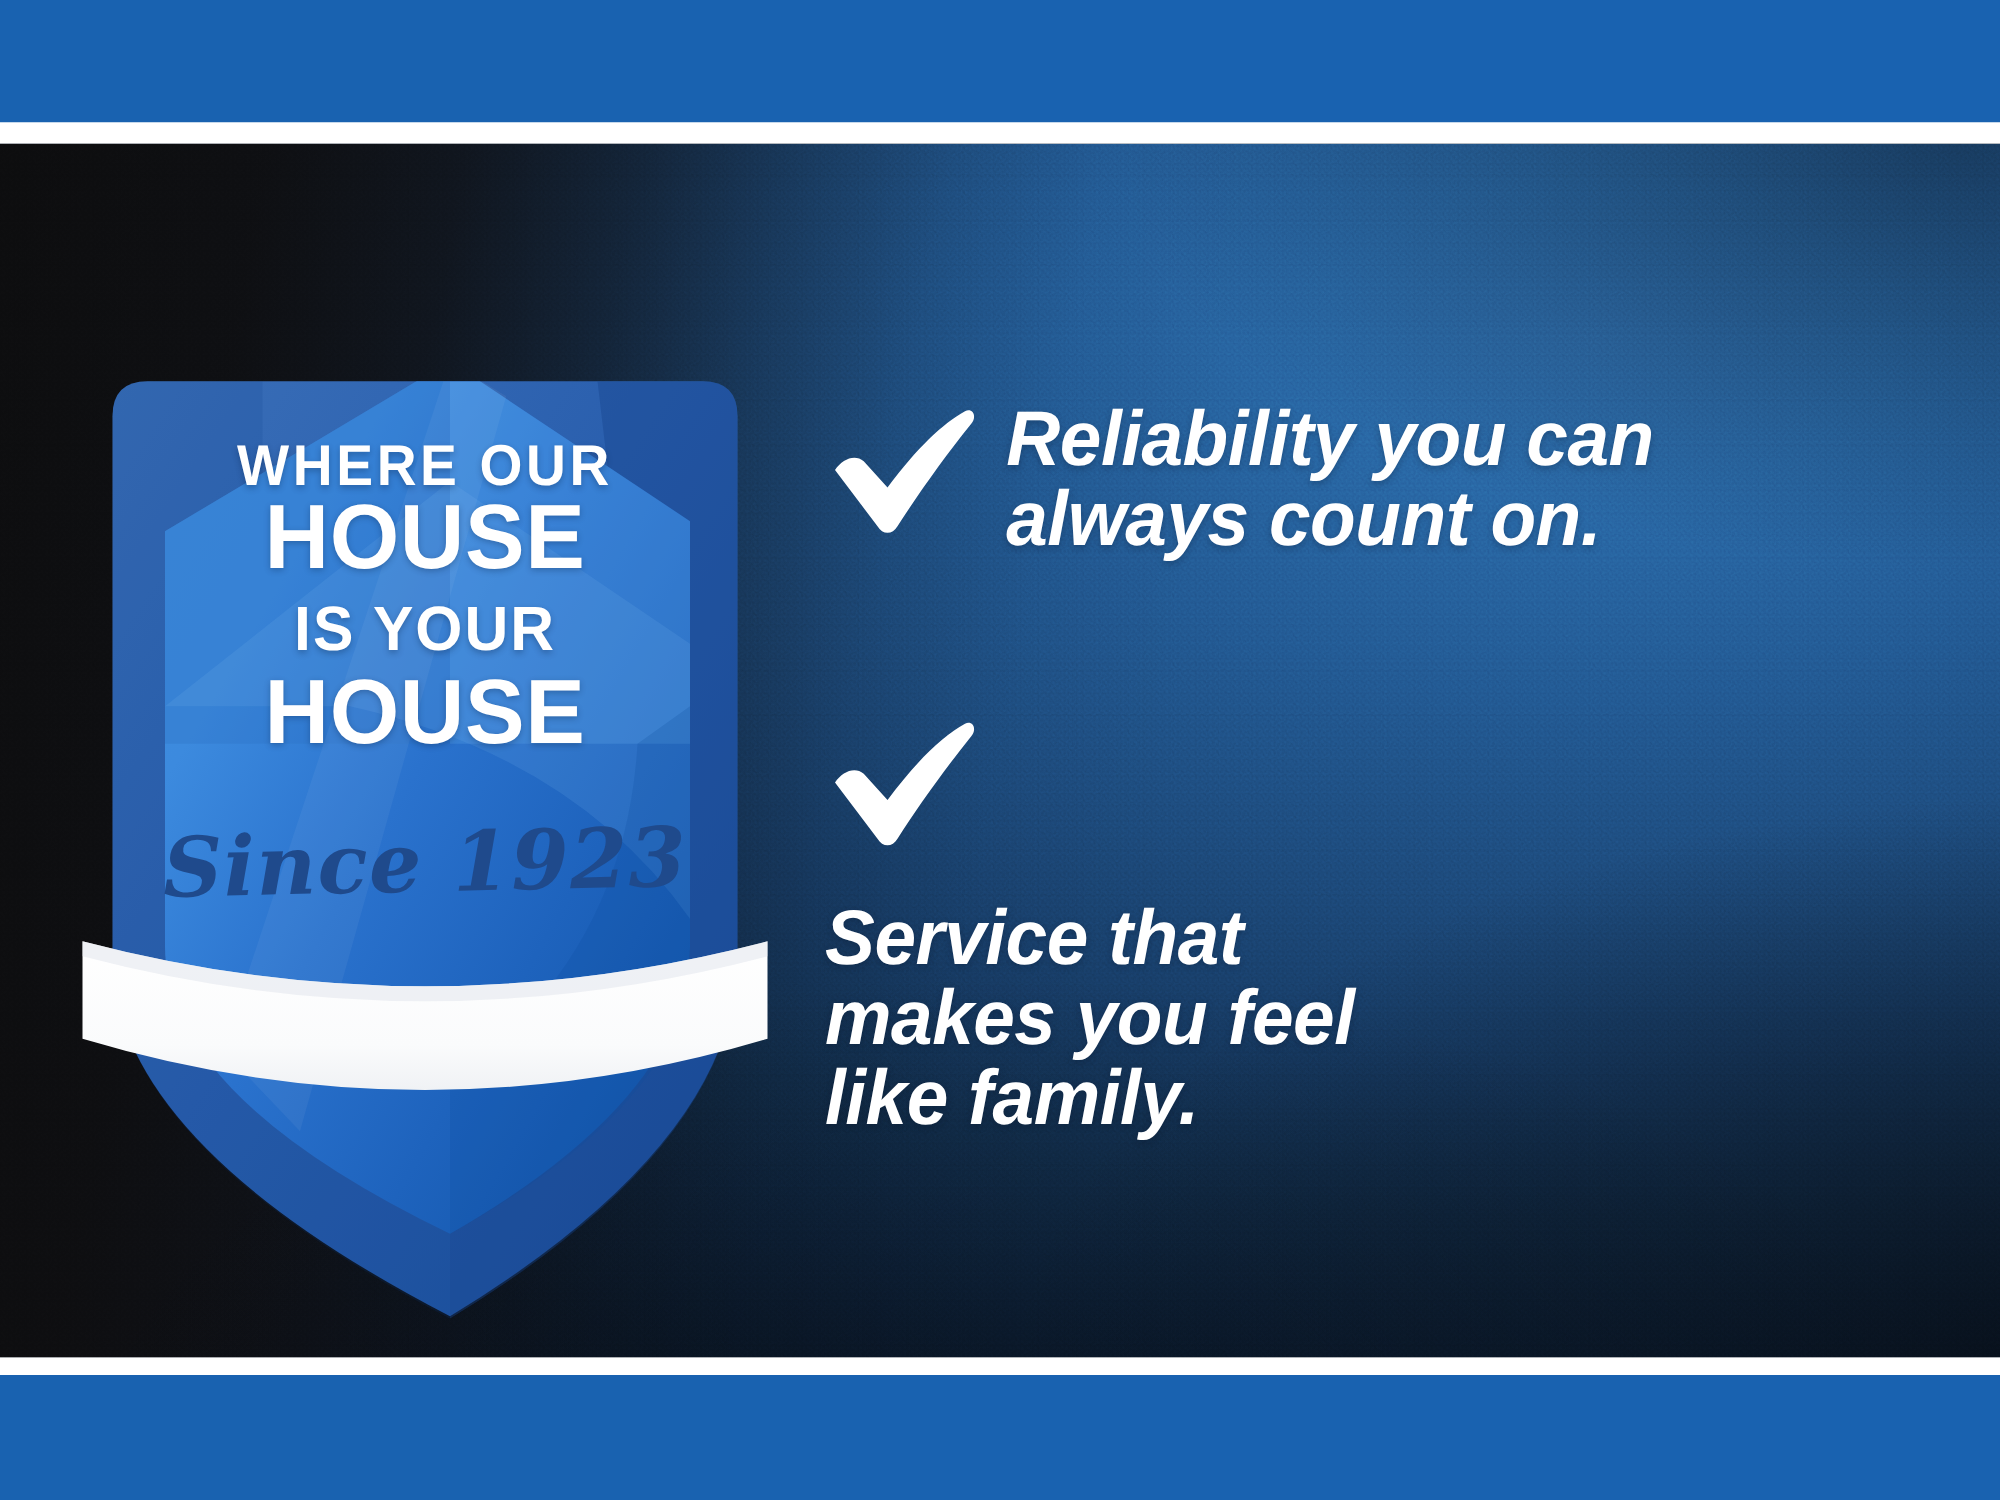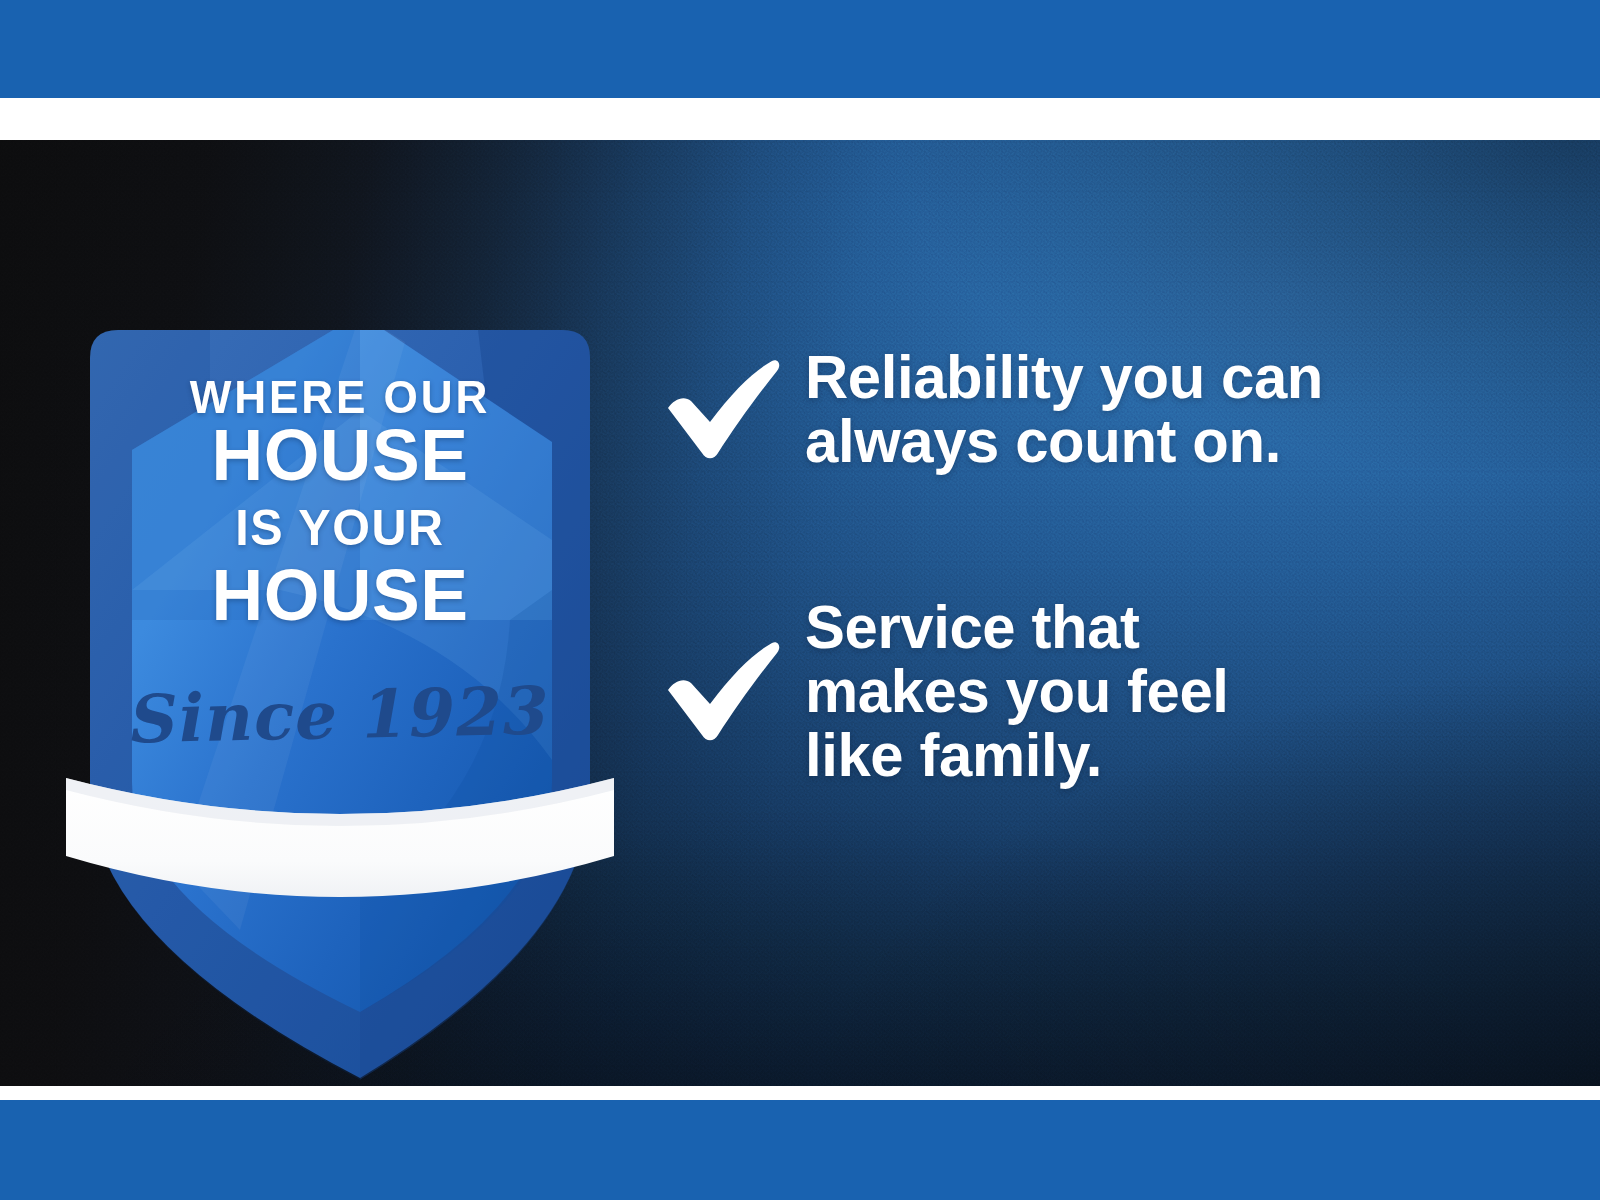--- a/index.html
+++ b/index.html
@@ -30,21 +30,20 @@
   }
   .gap-bottom{
     position:absolute;left:0;bottom:100px;width:1600px;height:14px;background:#ffffff;
   }
 
   
   .stage{
     position:absolute;left:0;top:115px;width:1600px;height:971px;
     background:#0f1622;
     overflow:hidden;
-    margin-top:25px;
   }
   
   .glow-main{
     position:absolute;left:0;top:0;width:1600px;height:971px;
     background:
       radial-gradient(115% 110% at 80% 16%,
         #2f6fae 0%,
         #2a6aa8 12%,
         #235b95 27%,
         #1d4b7d 42%,
@@ -117,24 +116,24 @@
     font-style:italic;font-weight:700;
     font-size:66px;letter-spacing:1px;line-height:1;
     transform:rotate(-1.2deg);
   }
 
   
   .bullets{
     position:absolute;left:660px;top:175px;width:860px;height:830px;
   }
   .bullet{
-    position:absolute;left:0;display:flex;align-items:center;
+    position:absolute;left:0;display:flex;align-items:flex-start;font-style:italic;
   }
   .bullet-1{top:30px;}
-  .bullet-2{top:280px;}
+  .bullet-2{top:280px;flex-direction:column;}
   .bullet-3{top:605px;}
 
   .check{
     width:145px;flex:0 0 145px;padding-top:4px;
   }
   .check svg{display:block;width:125px;height:110px;}
 
   .bullet-text{
     color:#ffffff;
     font-family:"Liberation Sans", sans-serif;

